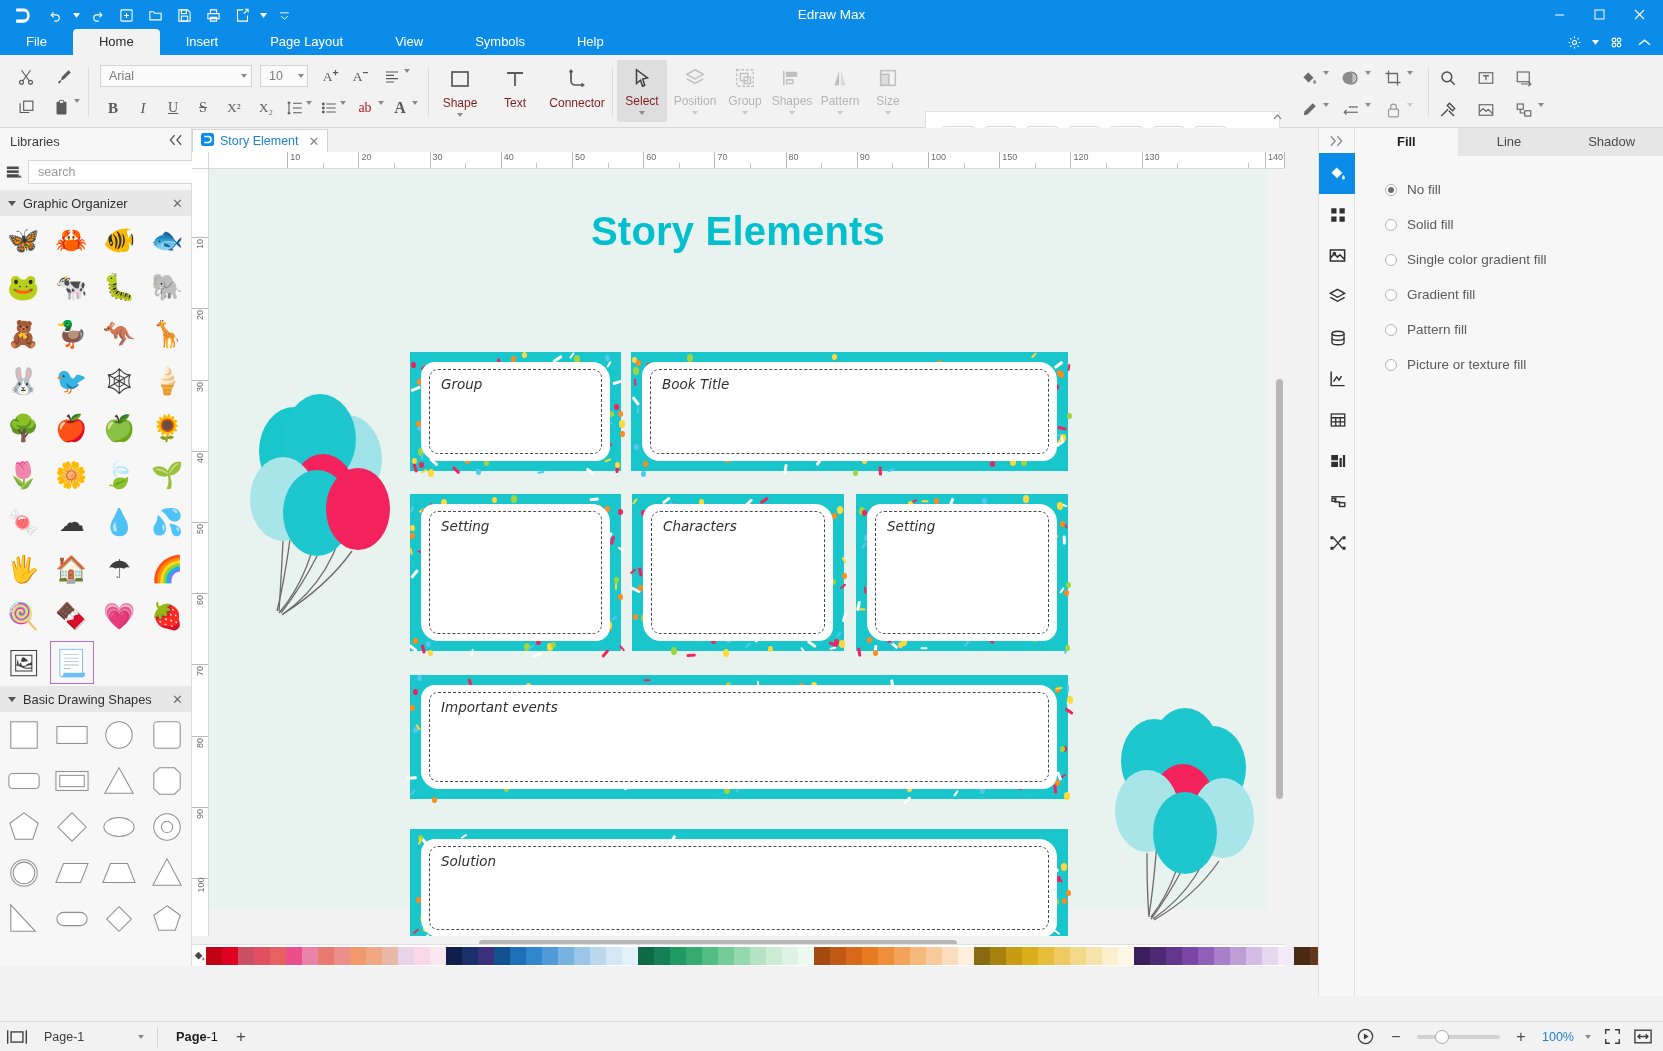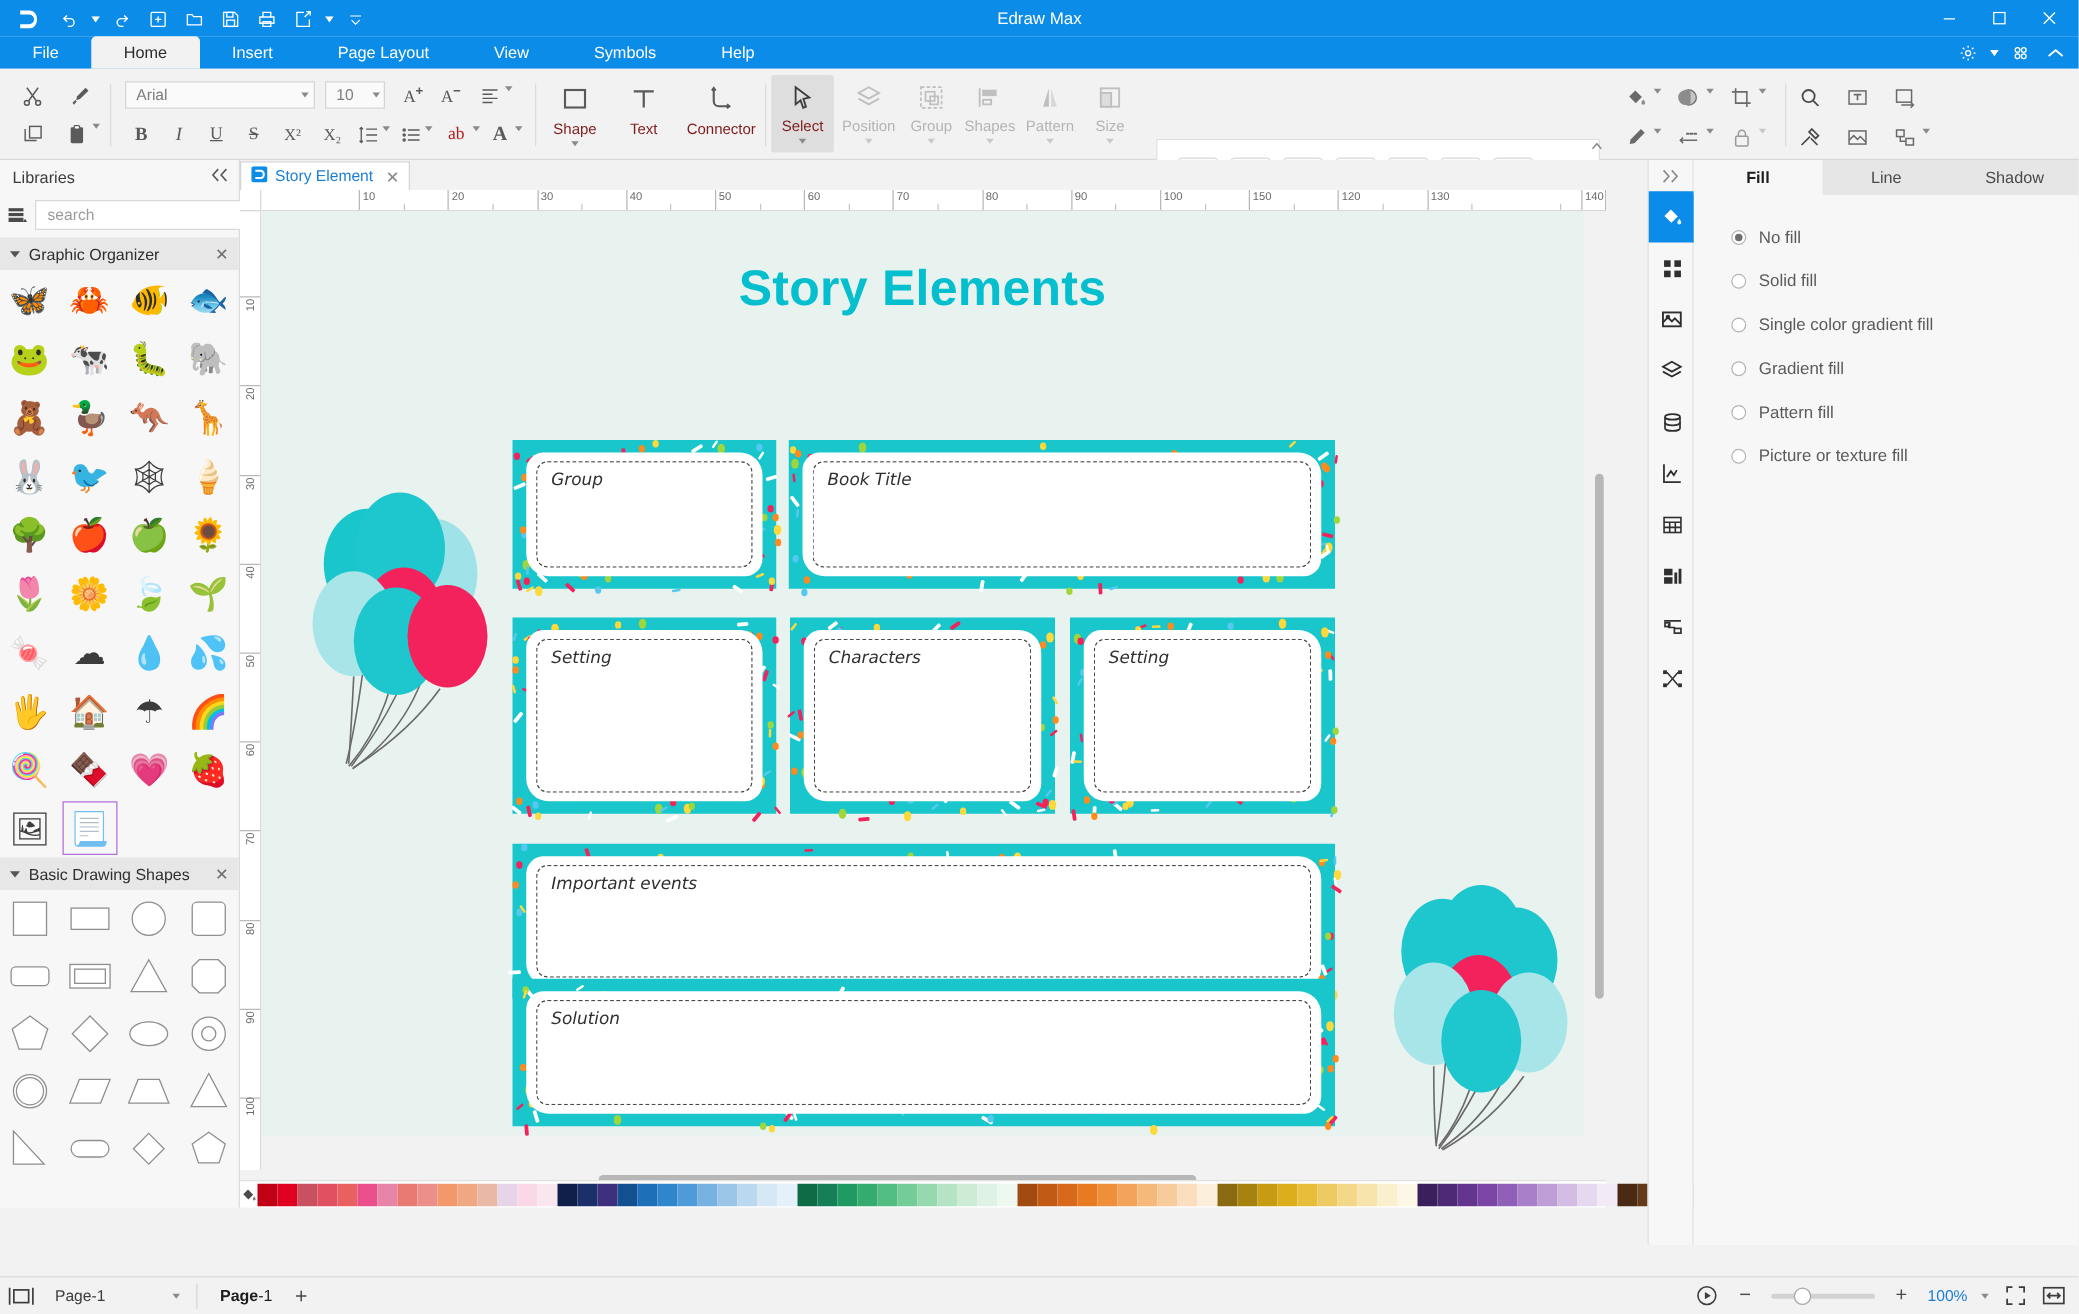--- a/index.html
+++ b/index.html
@@ -1266,21 +1266,21 @@
               <div class="confetti r" style="left:74px;top:17px;width:3.3px;height:10.2px;background:#ffffff;transform:rotate(34deg);"></div>
               <div class="confetti" style="left:608px;top:109px;width:5px;height:6.3px;background:#f3225c;"></div>
               <div class="confetti r" style="left:7px;top:49px;width:2.2px;height:6.8px;background:#ffd83b;transform:rotate(145deg);"></div>
               <div class="confetti r" style="left:657px;top:27px;width:2.2px;height:6.8px;background:#ffffff;transform:rotate(170deg);"></div>
               <div class="confetti" style="left:7px;top:0px;width:5px;height:6.3px;background:#54c8ef;"></div>
               <div class="confetti r" style="left:644px;top:110px;width:2.8px;height:8.5px;background:#f3225c;transform:rotate(174deg);"></div>
               <div class="inner" style="left:11px;top:10px;width:636px;height:104px;border-radius:14px 18px 14px 18px;"></div>
               <div class="dashed" style="left:19px;top:17px;width:620px;height:90px;border-style:dashed;"></div>
               <div class="flabel" style="left:31px;top:24px;">Important events</div>
             </div>
-            <div class="frame" style="left: 201px; top: 614px; width: 658px; height: 118px;">
+            <div class="frame" style="left: 201px; top: 660px; width: 658px; height: 118px;">
               <div class="confetti r" style="left:543px;top:14px;width:2.8px;height:8.5px;background:#f3225c;transform:rotate(124deg);"></div>
               <div class="confetti" style="left:510px;top:117px;width:6px;height:7.5px;background:#ffd83b;"></div>
               <div class="confetti" style="left:10px;top:85px;width:6px;height:7.5px;background:#9ed63c;"></div>
               <div class="confetti" style="left:652px;top:69px;width:5px;height:6.3px;background:#ff8a1e;"></div>
               <div class="confetti r" style="left:295px;top:16px;width:2.2px;height:6.8px;background:#f3225c;transform:rotate(109deg);"></div>
               <div class="confetti r" style="left:220px;top:105px;width:2.8px;height:8.5px;background:#ffffff;transform:rotate(136deg);"></div>
               <div class="confetti" style="left:13px;top:97px;width:5px;height:6.3px;background:#ffd83b;"></div>
               <div class="confetti r" style="left:643px;top:21px;width:2.2px;height:6.8px;background:#54c8ef;transform:rotate(160deg);"></div>
               <div class="confetti" style="left:535px;top:12px;width:5px;height:6.3px;background:#ff8a1e;"></div>
               <div class="confetti" style="left:198px;top:115px;width:5px;height:6.3px;background:#9ed63c;"></div>

